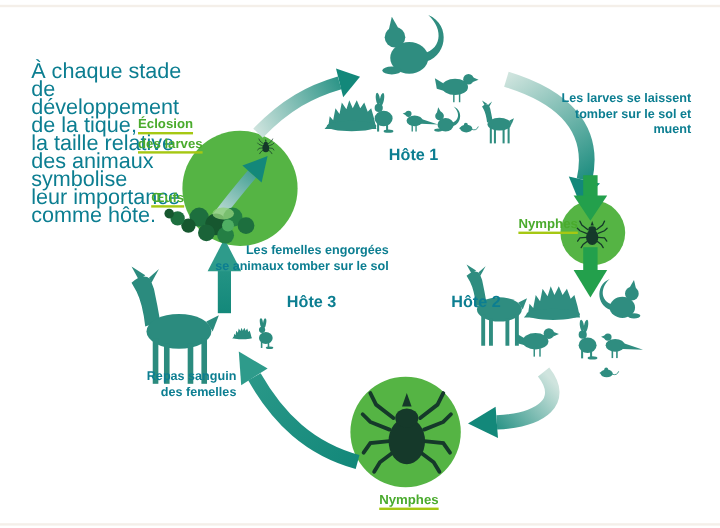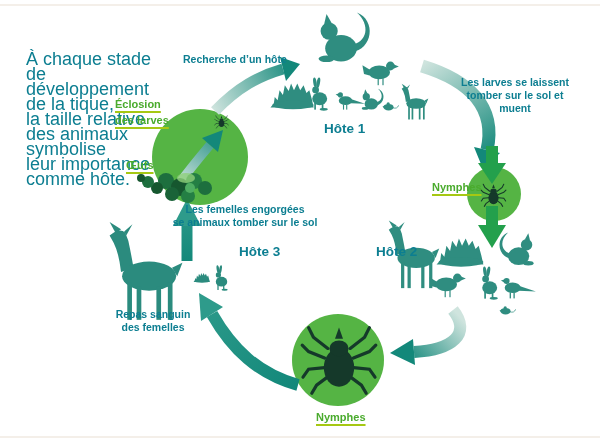--- a/index.html
+++ b/index.html
@@ -10,21 +10,21 @@
   .edge{position:absolute;left:0;right:0;height:2px;background:#f4efe9;}
   .lbl{position:absolute;white-space:pre-line;}
   .intro{font-size:18px;font-weight:400;line-height:15px;color:var(--teal,#0c7e91);}
   .note{font-size:10.5px;font-weight:700;line-height:13px;color:var(--teal,#0c7e91);}
   .host{font-size:13.5px;font-weight:700;color:var(--teal,#0c7e91);}
   .stage{
     font-size:11px;font-weight:700;line-height:16px;color:var(--green,#4aab2d);
     text-decoration:underline;text-decoration-color:var(--underline,#a6c813);
     text-decoration-thickness:2px;text-underline-offset:3px;
   }
-  .center{text-align:center;}
+  .center{text-align:right;}
   svg{position:absolute;left:0;top:0;}
   .stage-circle{fill:var(--circle,#55b444);}
   .arrow-green{fill:var(--arrowGreen,#23a04c);}
   .head-teal{fill:var(--arrowTeal,#13887a);}
   .animal{fill:var(--animal,#1e8476);color:var(--animal,#1e8476);}
   .tickfill{fill:var(--tick,#15392a);color:var(--tick,#15392a);}
   .stopL{stop-color:var(--arrowLight,#cfe4de);}
   .stopD{stop-color:var(--arrowTeal,#13887a);}
   .stopD2{stop-color:#2e9b8b;}
 </style>
@@ -225,21 +225,20 @@
 des animaux
 symbolise
 leur importance
 comme hôte.</div>
 
   <div class="lbl stage" style="left:115px;top:96px;">Éclosion
 des larves</div>
 
   <div class="lbl stage" style="left:126px;top:157px;">Œufs</div>
 
-  <div class="lbl note" style="left:183px;top:53px;">Recherche d’un hôte</div>
 
   <div class="lbl host" style="left:324px;top:121px;">Hôte 1</div>
 
   <div class="lbl note center" style="left:454px;top:76px;width:122px;">Les larves se laissent
 tomber sur le sol et muent</div>
 
   <div class="lbl stage" style="left:432px;top:179px;">Nymphes</div>
 
   <div class="lbl host" style="left:348px;top:244px;padding-left:28px;">Hôte 2</div>
 

